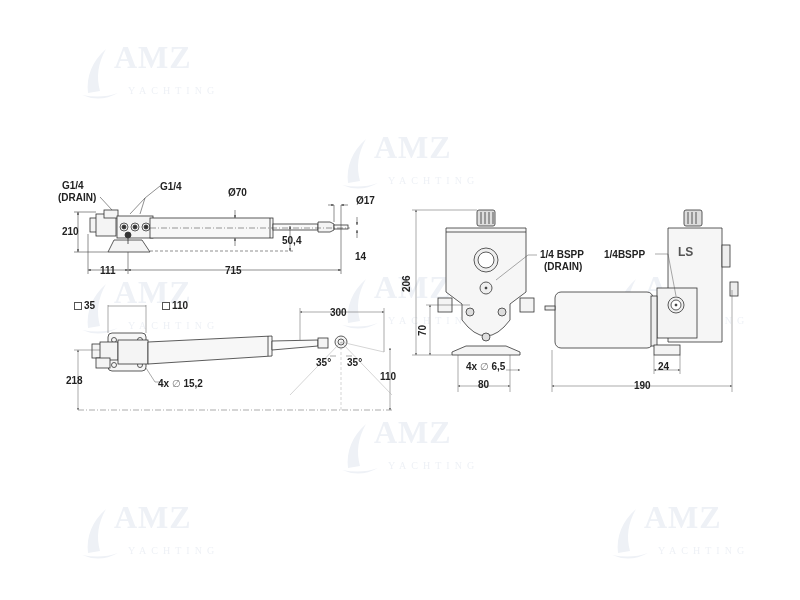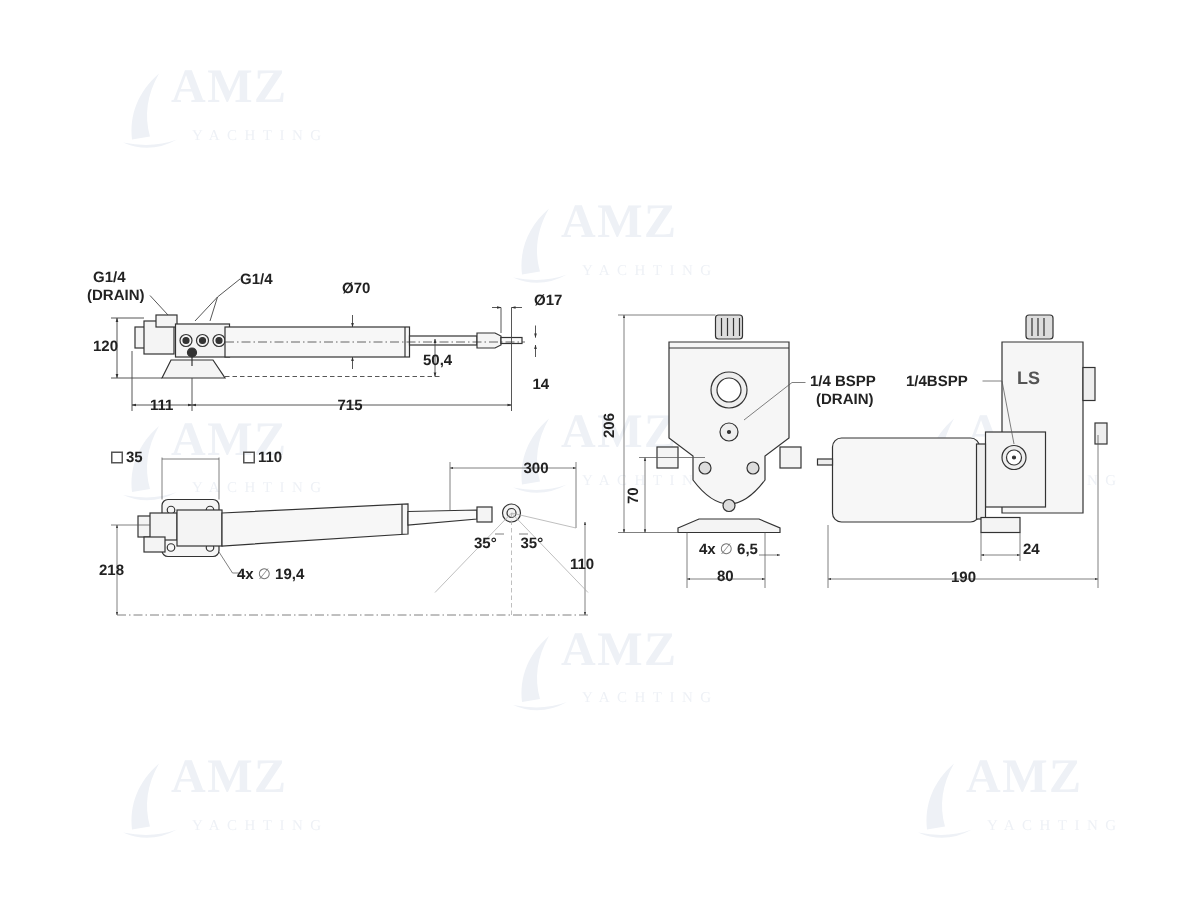--- a/index.html
+++ b/index.html
@@ -241,37 +241,37 @@
     <line x1="680" y1="355" x2="680" y2="374"></line>
     <polyline points="655,254 668,254 676,296"></polyline>
   </g>
 </svg>
 
 <div class="lbl" style="left:62px;top:181px">G1/4</div>
 <div class="lbl" style="left:58px;top:193px">(DRAIN)</div>
 <div class="lbl" style="left:160px;top:182px">G1/4</div>
 <div class="lbl" style="left:228px;top:188px">Ø70</div>
 <div class="lbl" style="left:356px;top:196px">Ø17</div>
-<div class="lbl" style="left:62px;top:227px">120</div>
+<div class="lbl" style="left:62px;top:227px">210</div>
 <div class="lbl" style="left:282px;top:236px">50,4</div>
 <div class="lbl" style="left:355px;top:252px">14</div>
 <div class="lbl" style="left:100px;top:266px">111</div>
 <div class="lbl" style="left:225px;top:266px">715</div>
 
 <div class="lbl" style="left:74px;top:301px"><span style="display:inline-block;width:6px;height:6px;border:1px solid #555;margin-right:2px;vertical-align:middle"></span><span>35</span></div>
 <div class="lbl" style="left:162px;top:301px"><span style="display:inline-block;width:6px;height:6px;border:1px solid #555;margin-right:2px;vertical-align:middle"></span><span>110</span></div>
-<div class="lbl" style="left:349px;top:308px">300</div>
+<div class="lbl" style="left:330px;top:308px">300</div>
 <div class="lbl" style="left:316px;top:358px"><span>35</span>°</div>
 <div class="lbl" style="left:347px;top:358px"><span>35</span>°</div>
 <div class="lbl" style="left:66px;top:376px">218</div>
 <div class="lbl" style="left:380px;top:372px">110</div>
-<div class="lbl" style="left:158px;top:379px"><span>4x</span> <span style="font-weight:normal;color:#777">∅</span> <span>19,4</span></div>
+<div class="lbl" style="left:158px;top:379px"><span>4x</span> <span style="font-weight:normal;color:#777">∅</span> <span>15,2</span></div>
 
 <div class="lbl v" style="left:402px;top:292px">206</div>
 <div class="lbl v" style="left:418px;top:336px">70</div>
 <div class="lbl" style="left:466px;top:362px"><span>4x</span> <span style="font-weight:normal;color:#777">∅</span> <span>6,5</span></div>
 <div class="lbl" style="left:478px;top:380px">80</div>
 <div class="lbl" style="left:540px;top:250px">1/4 BSPP</div>
 <div class="lbl" style="left:544px;top:262px">(DRAIN)</div>
 
 <div class="lbl" style="left:604px;top:250px">1/4BSPP</div>
-<div class="lbl" style="left:682px;top:362px">24</div>
+<div class="lbl" style="left:658px;top:362px">24</div>
 <div class="lbl" style="left:634px;top:381px">190</div>
 
 </body></html>

